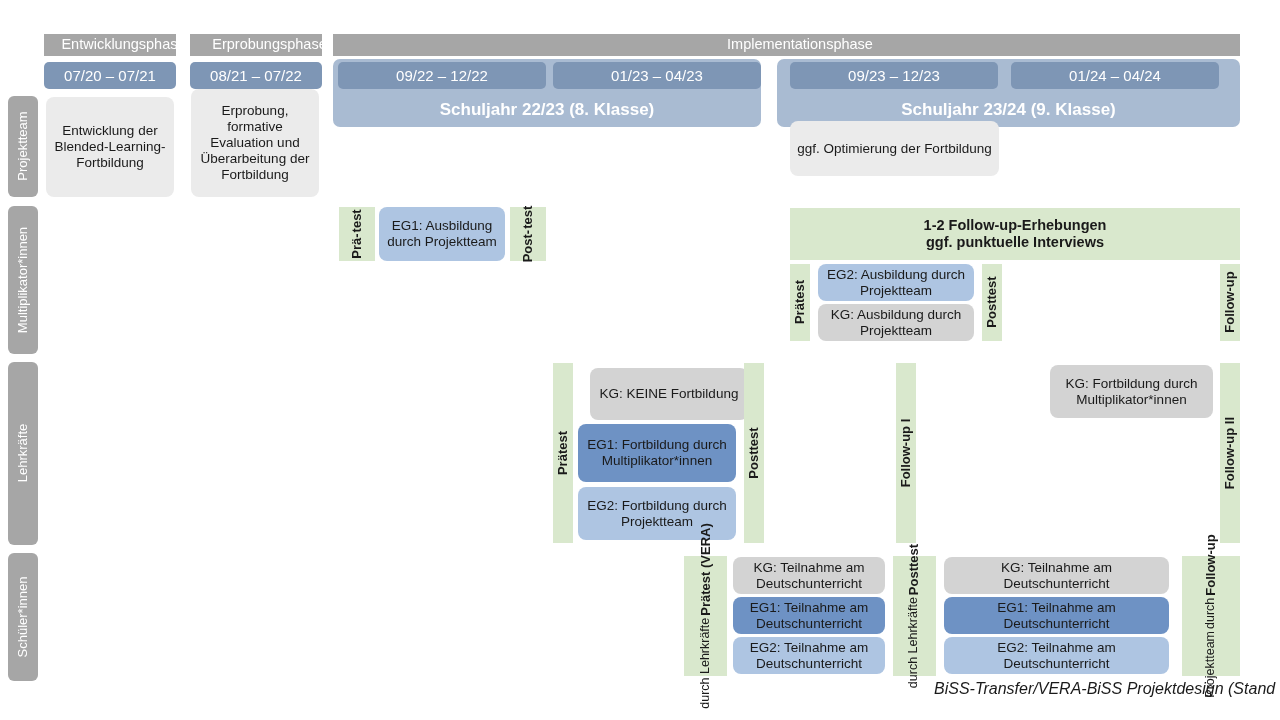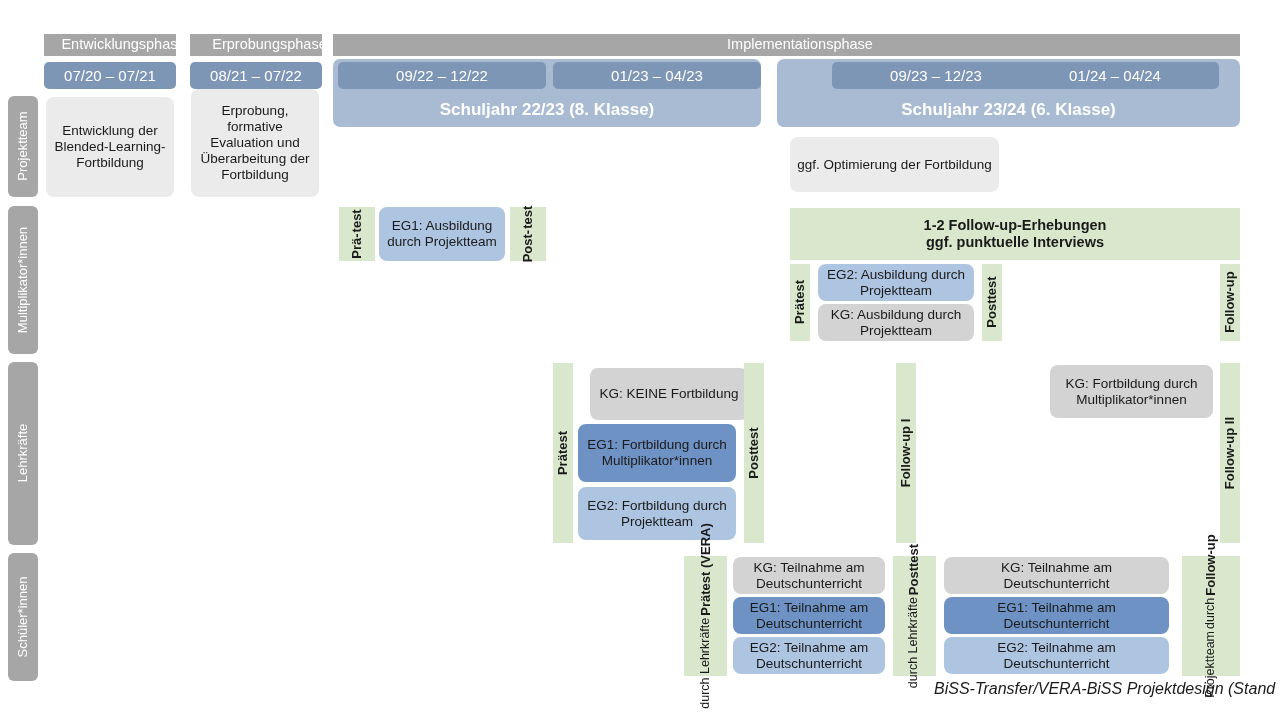--- a/index.html
+++ b/index.html
@@ -77,36 +77,36 @@
     <span>Erprobungsphase</span>
   </div>
   <div class="box phase-bar" style="left:333px; top:34px; width:907px; height:22px;">
     <span>Implementationsphase</span>
   </div>
 
   <div class="box schoolyear" style="left:333px; top:59px; width:428px; height:68px;">
     <span>Schuljahr 22/23 (8. Klasse)</span>
   </div>
   <div class="box schoolyear" style="left:777px; top:59px; width:463px; height:68px;">
-    <span>Schuljahr 23/24 (6. Klasse)</span>
+    <span>Schuljahr 23/24 (9. Klasse)</span>
   </div>
 
   <div class="box period" style="left:44px; top:62px; width:132px; height:27px;">
     <span>07/20 – 07/21</span>
   </div>
   <div class="box period" style="left:190px; top:62px; width:132px; height:27px;">
     <span>08/21 – 07/22</span>
   </div>
   <div class="box period" style="left:338px; top:62px; width:208px; height:27px;">
     <span>09/22 – 12/22</span>
   </div>
   <div class="box period" style="left:553px; top:62px; width:208px; height:27px;">
     <span>01/23 – 04/23</span>
   </div>
-  <div class="box period" style="left:832px; top:62px; width:208px; height:27px;">
+  <div class="box period" style="left:790px; top:62px; width:208px; height:27px;">
     <span>09/23 – 12/23</span>
   </div>
   <div class="box period" style="left:1011px; top:62px; width:208px; height:27px;">
     <span>01/24 – 04/24</span>
   </div>
 
   <div class="box rowlabel vcol" style="left:8px; top:96px; width:30px; height:101px;">
     <span class="vtxt">Projektteam</span>
   </div>
   <div class="box rowlabel vcol" style="left:8px; top:206px; width:30px; height:148px;">
@@ -118,21 +118,21 @@
   <div class="box rowlabel vcol" style="left:8px; top:553px; width:30px; height:128px;">
     <span class="vtxt">Schüler*innen</span>
   </div>
 
   <div class="box card card-grey" style="left:46px; top:97px; width:128px; height:100px;">
     <span>Entwicklung der Blended-Learning-Fortbildung</span>
   </div>
   <div class="box card card-grey" style="left:191px; top:89px; width:128px; height:108px;">
     <span>Erprobung, formative Evaluation und Überarbeitung der Fortbildung</span>
   </div>
-  <div class="box card card-grey" style="left:790px; top:137px; width:209px; height:55px;">
+  <div class="box card card-grey" style="left:790px; top:121px; width:209px; height:55px;">
     <span>ggf. Optimierung der Fortbildung</span>
   </div>
 
   <div class="box green vcol vcol-twoline" style="left:339px; top:207px; width:36px; height:54px;">
     <span class="vtxt">
       <span>Prä-</span>
       <span>test</span>
     </span>
   </div>
   <div class="box card card-blue-light" style="left:379px; top:207px; width:126px; height:54px;">

